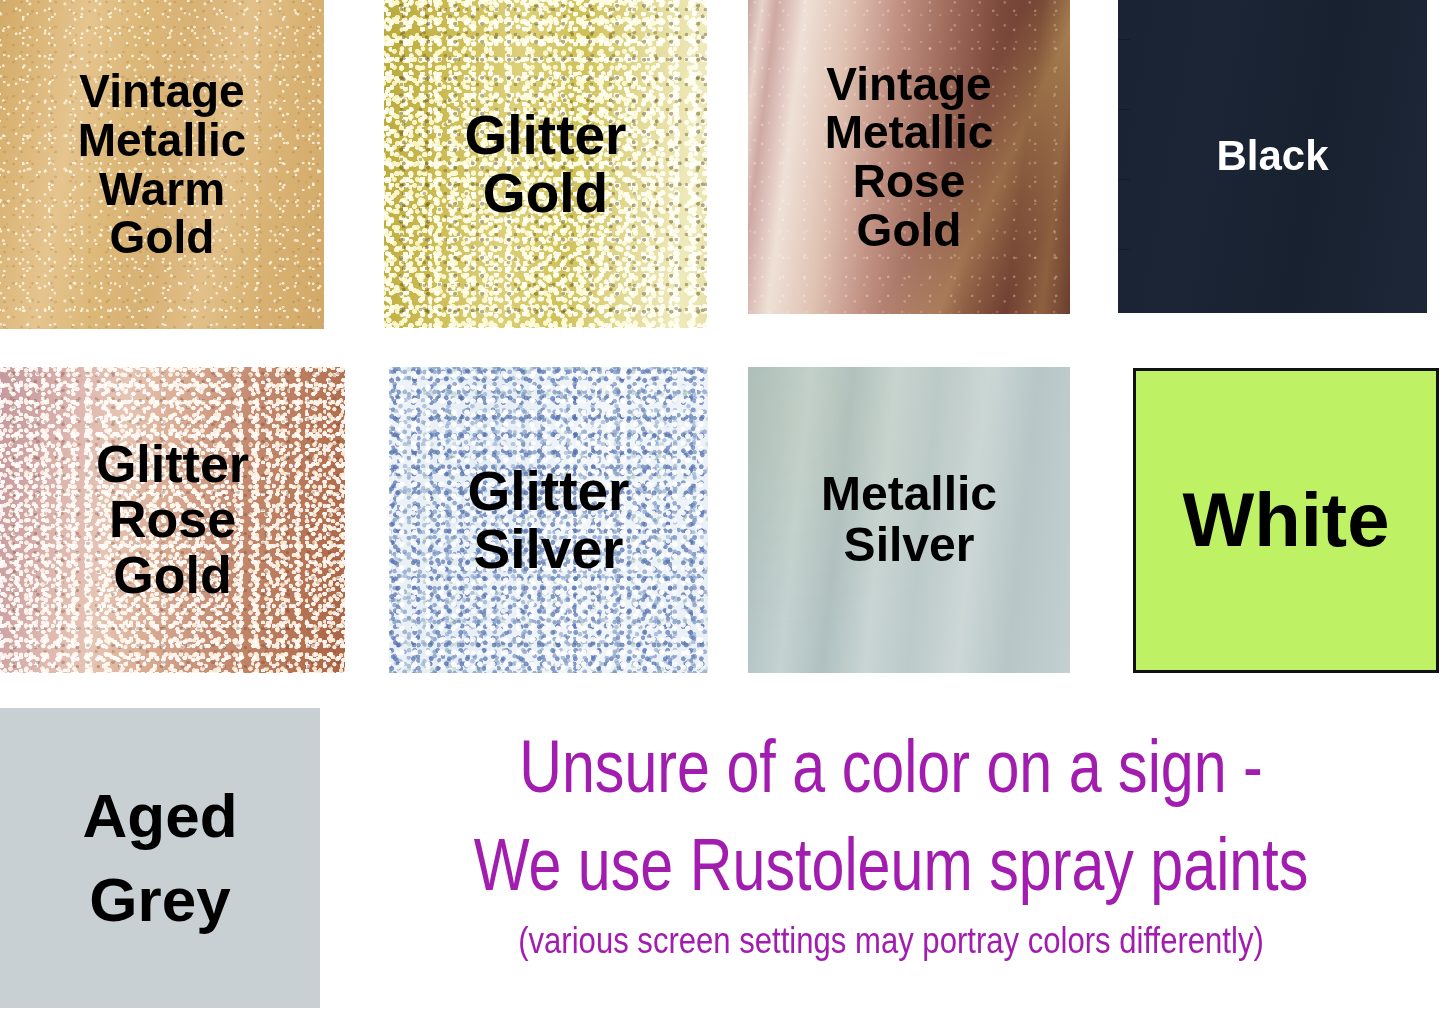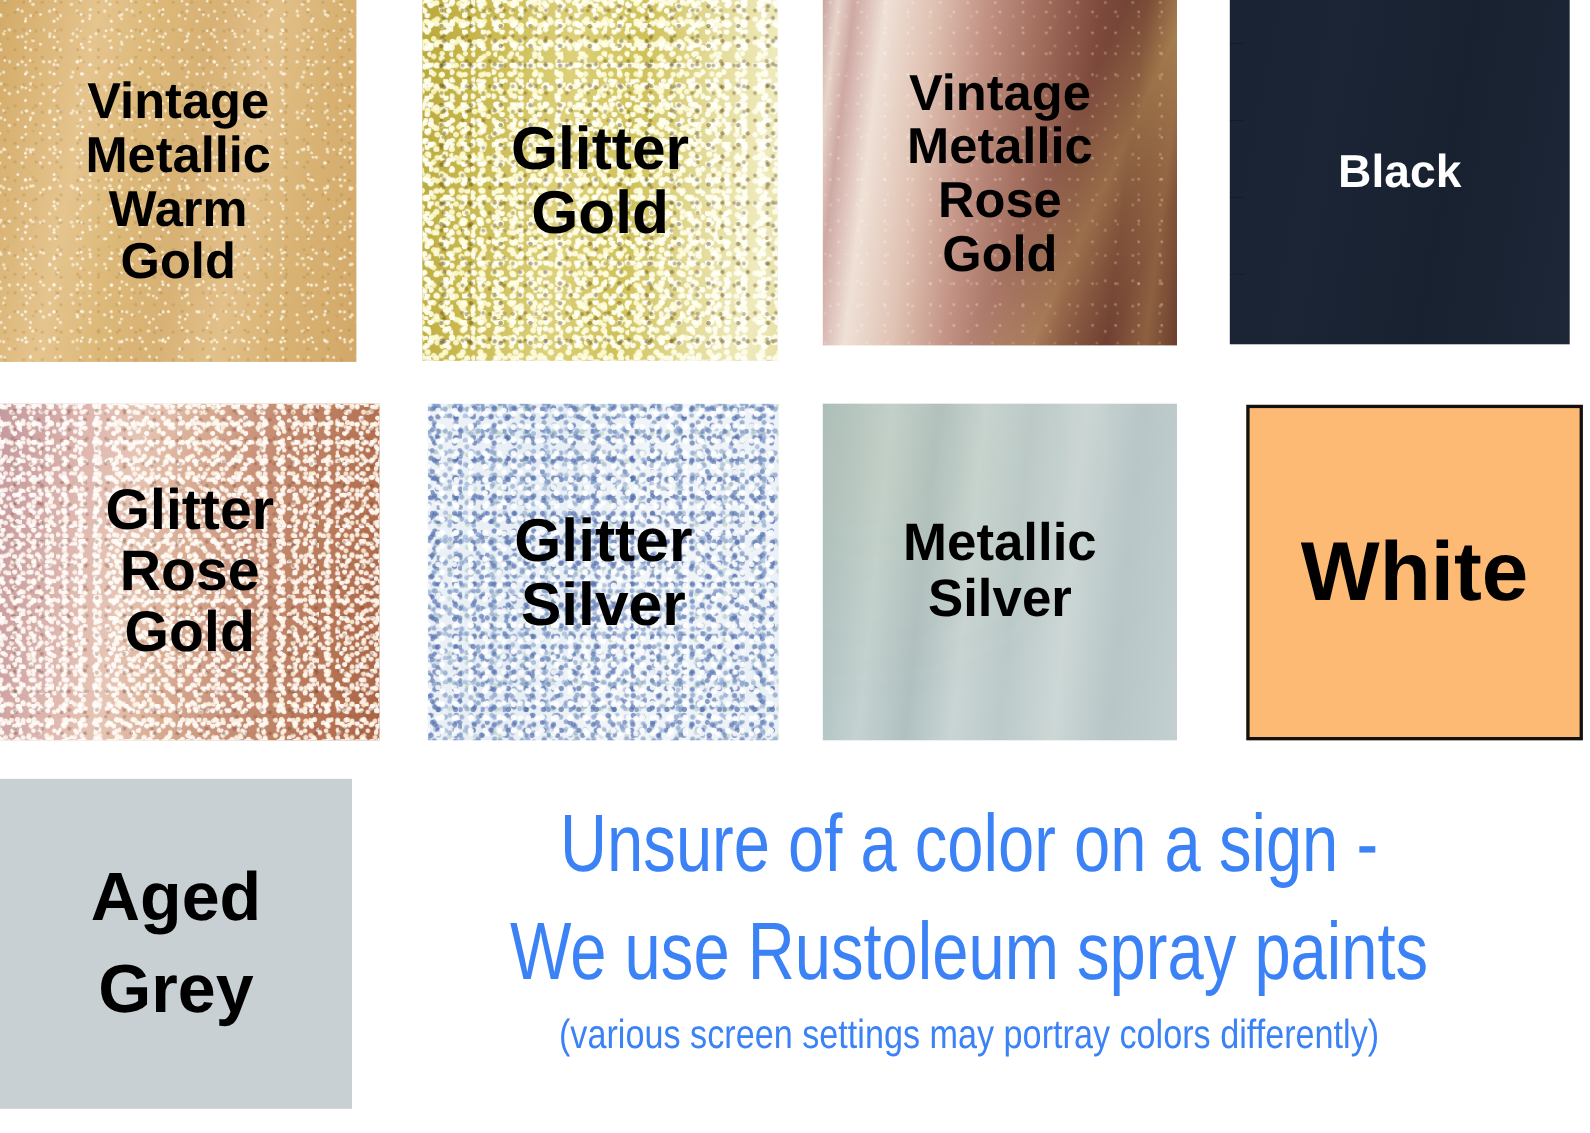--- a/index.html
+++ b/index.html
@@ -241,46 +241,46 @@
       linear-gradient(176deg, rgba(120,140,140,.12) 0 1px, transparent 1px 33px),
       radial-gradient(ellipse at 18% 22%, rgba(190,200,165,.28) 0%, transparent 55%);
     background-size: 26px 100%, 100% 33px, 100% 100%;
     opacity: .85;
   }
   #sw-metallic-silver::after { display: none; }
 
   
   #sw-white {
     left: 1133px; top: 368px; width: 306px; height: 305px;
-    background: #fdba74;
+    background: #bef264;
     border: 3px solid #111111;
   }
   #sw-white::before, #sw-white::after { display: none; }
   #sw-white .label { font-size: 76px; }
 
   
   #sw-aged-grey {
     left: 0px; top: 708px; width: 320px; height: 300px;
     background: #c8d0d3;
   }
   #sw-aged-grey::before, #sw-aged-grey::after { display: none; }
   #sw-aged-grey .label {
     font-weight: normal;
     font-size: 62px;
     line-height: 1.35;
   }
 
   
   #note {
     position: absolute;
-    left: 327px;
+    left: 337px;
     top: 730px;
     width: 1108px;
     text-align: center;
-    color: #3b82f6;
+    color: #a21caf;
     font-family: "Liberation Sans Narrow", "Liberation Sans", sans-serif;
   }
   #note .note-line {
     display: block;
     white-space: nowrap;
     font-weight: normal;
     transform-origin: center top;
   }
   #note-line1 {
     font-size: 74px;

